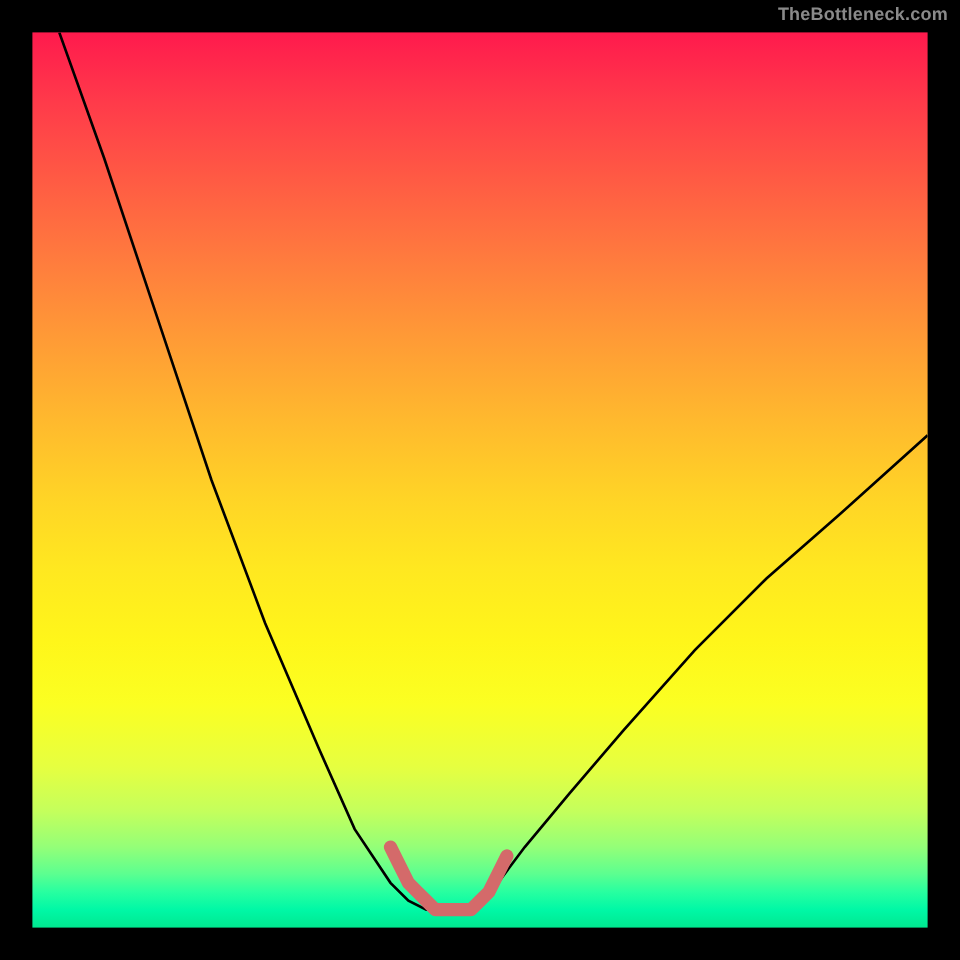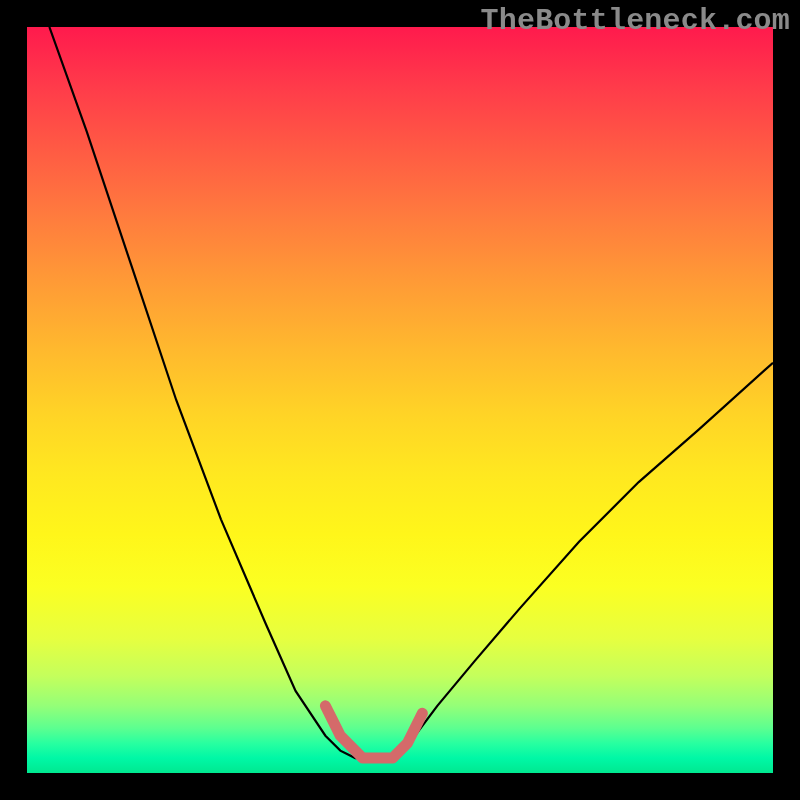--- a/index.html
+++ b/index.html
@@ -41,22 +41,22 @@
       #5cff90 94%,
       #28ffa0 96%,
       #00f8a6 98%,
       #00e890 100%
     );
   }
   .watermark {
     position: absolute;
     top: 4px;
     right: 10px;
-    font-family: Liberation Mono, monospace;
-    font-size: 30px;
+    font-family: Liberation Sans, sans-serif;
+    font-size: 15px;
     font-weight: 600;
     color: #8a8a8a;
     letter-spacing: 0.2px;
     z-index: 10;
     text-align: center;
   }
   svg.curves {
     position: absolute;
     top: 0;
     left: 0;

